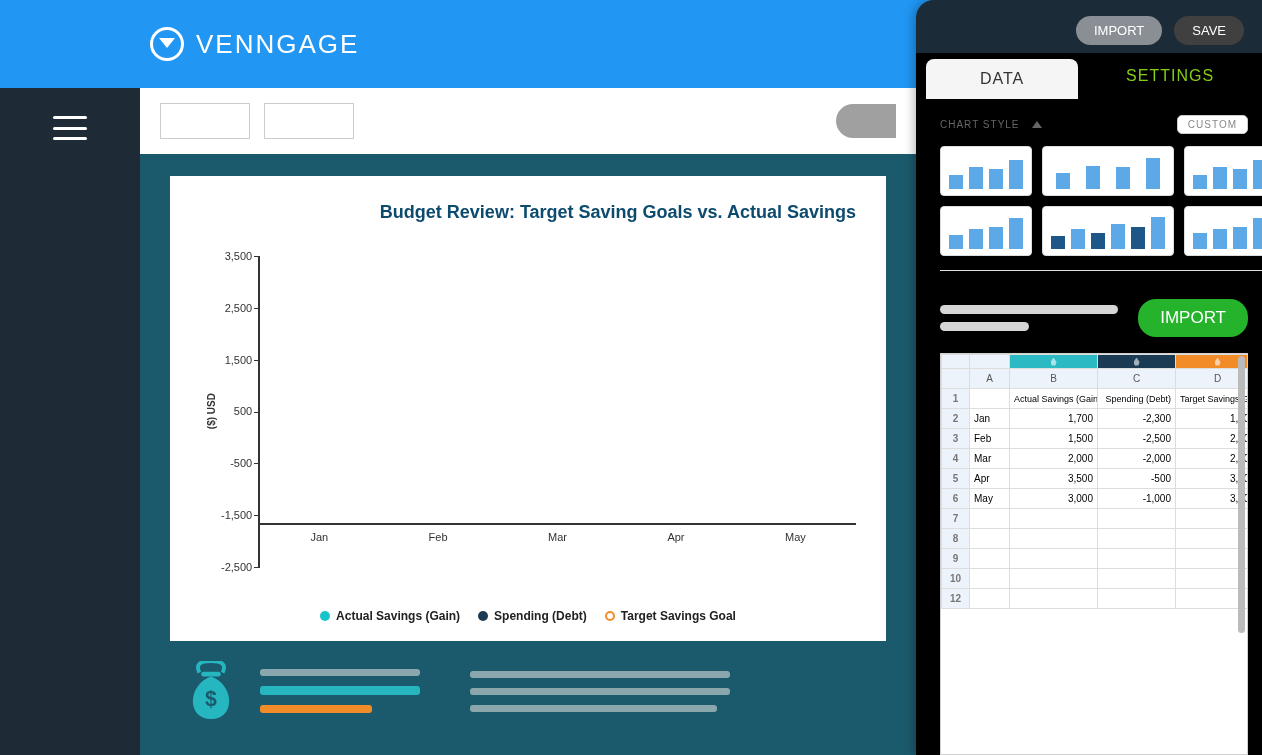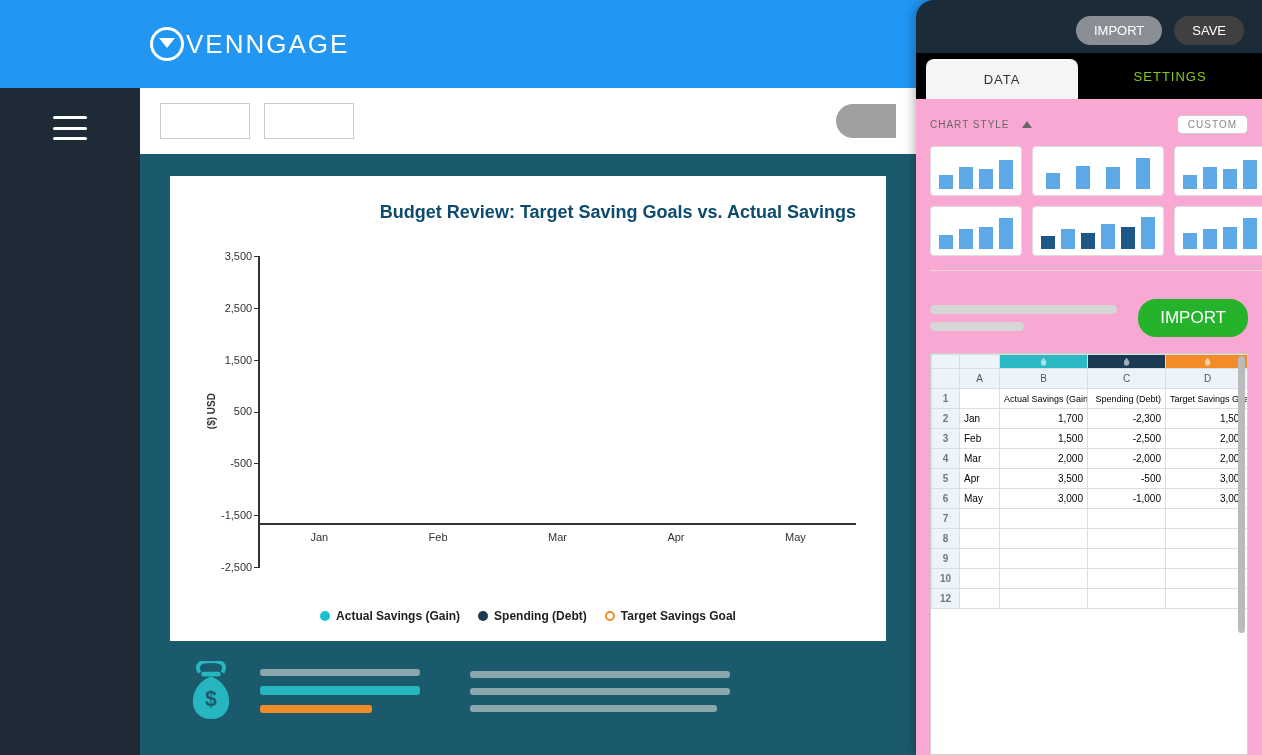--- a/index.html
+++ b/index.html
@@ -9,21 +9,21 @@
 
     
     .header {
       height: 88px;
       background: #2196F3;
       display: flex;
       align-items: center;
       padding-left: 150px;
       color: #fff;
     }
-    .logo { display: flex; align-items: center; gap: 2px; }
+    .logo { display: flex; align-items: center; gap: 12px; }
     .logo-icon {
       width: 34px; height: 34px; border: 3px solid #fff; border-radius: 50%;
       display: flex; align-items: center; justify-content: center;
     }
     .logo-icon::before {
       content: '';
       width: 0; height: 0;
       border-left: 8px solid transparent;
       border-right: 8px solid transparent;
       border-top: 10px solid #fff;
@@ -208,41 +208,41 @@
     .cm-tabs {
       display: flex;
       background: #000;
       height: 46px;
     }
     .cm-tab {
       flex: 1;
       display: flex;
       align-items: center;
       justify-content: center;
-      font-size: 13px;
+      font-size: 16px;
       letter-spacing: 1px;
       cursor: pointer;
     }
     .cm-tab.active {
       background: #f5f5f5;
       color: #333;
       border-top-left-radius: 8px;
       border-top-right-radius: 8px;
       margin: 6px 0 0 10px;
       flex: 0 0 44%;
       font-weight: 500;
     }
     .cm-tab:not(.active) {
       color: #84cc16;
       font-weight: 300;
     }
     .cm-body {
       flex: 1;
-      background: #f9a8d4;
-      padding: 16px 14px 0 14px;
+      background: #000000;
+      padding: 16px 14px 0 24px;
       overflow: hidden;
       display: flex;
       flex-direction: column;
     }
     .style-row {
       display: flex;
       align-items: center;
       gap: 12px;
       font-size: 10px;
       color: #666;

